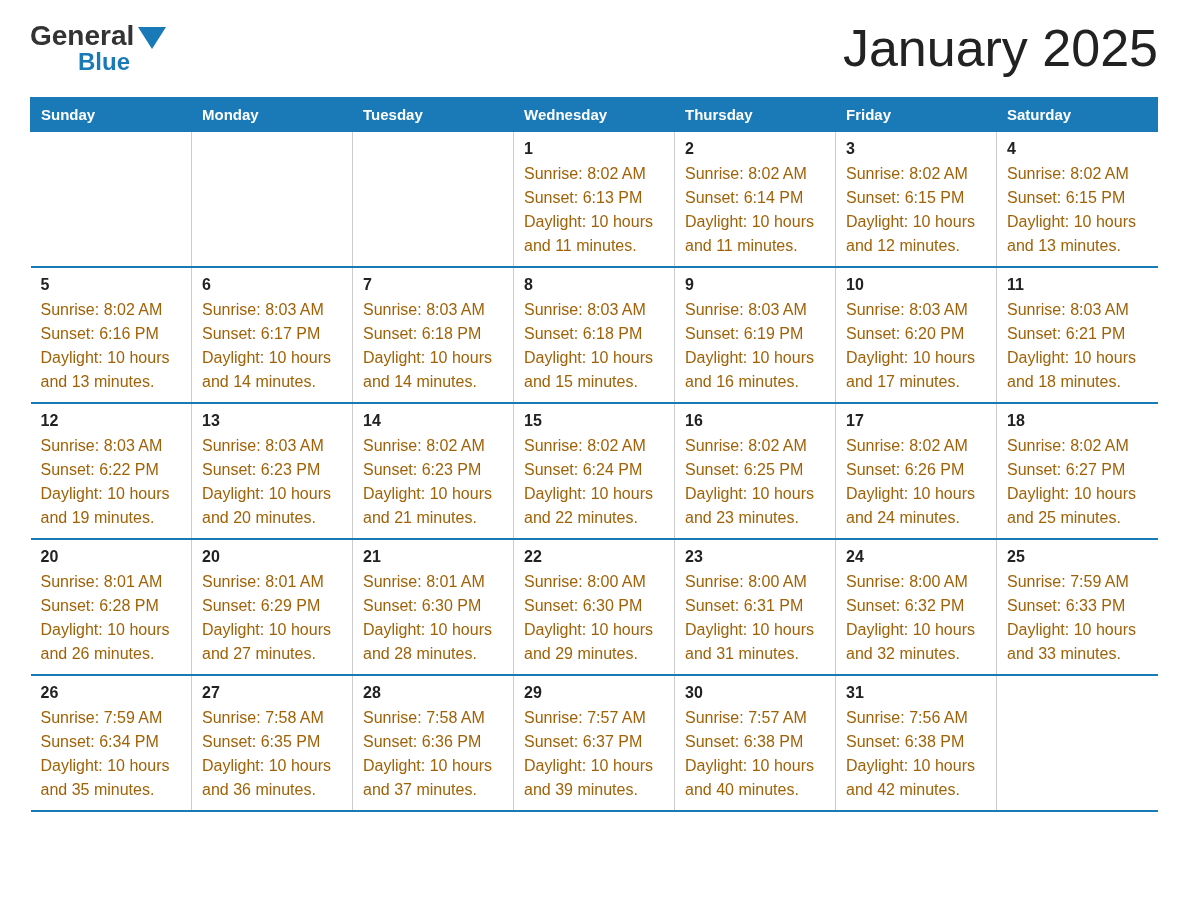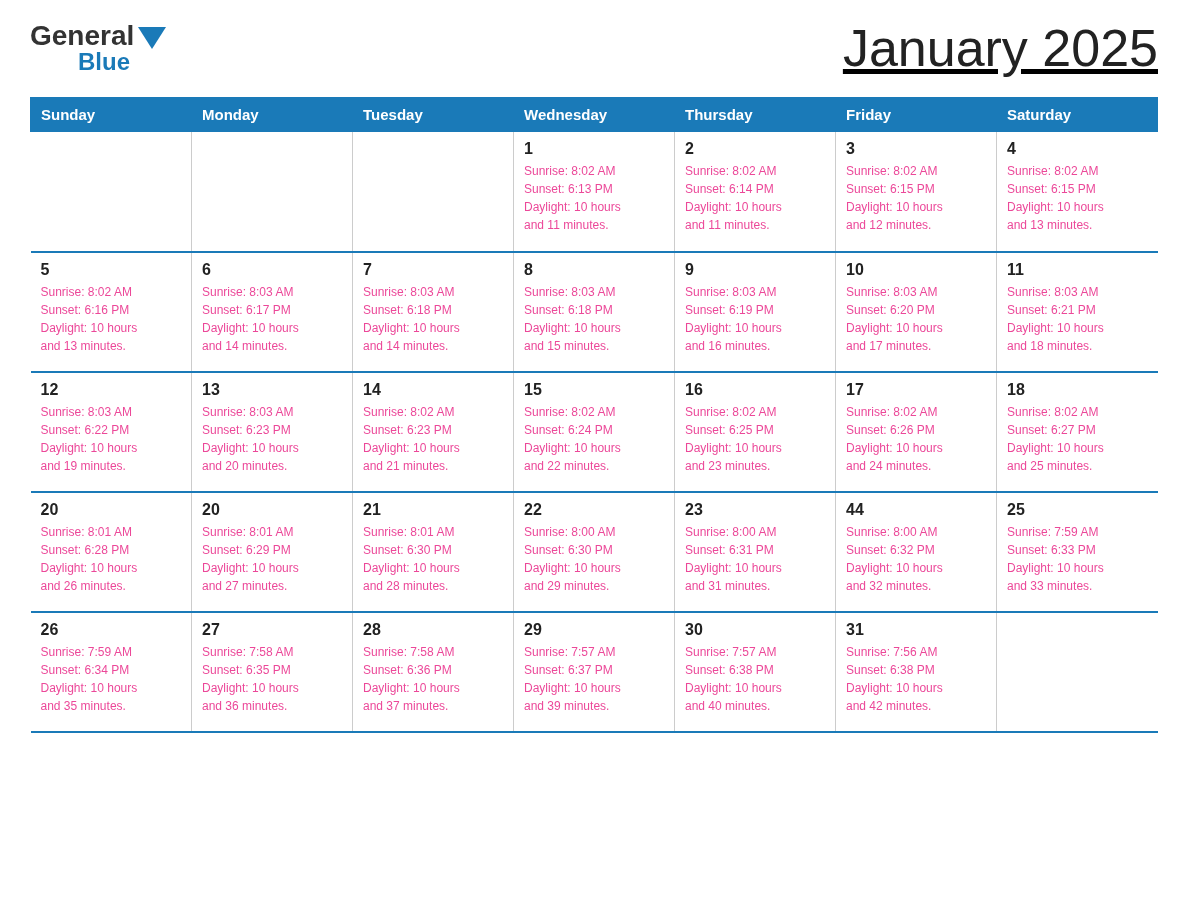--- a/index.html
+++ b/index.html
@@ -42,21 +42,20 @@
     }
     .logo-blue {
       font-size: 24px;
       font-weight: bold;
       color: #1a7ab8;
       margin-top: -4px;
       margin-left: 48px;
     }
     .title-block {
       text-align: left;
-      text-decoration: underline;
     }
     .month-title {
       font-size: 52px;
       font-weight: normal;
       color: #222;
       line-height: 1.1;
     }
     .location {
       font-size: 22px;
       color: #555;
@@ -94,22 +93,22 @@
       border-right: none;
     }
     .day-number {
       font-size: 16px;
       font-weight: bold;
       color: #222;
       display: block;
       margin-bottom: 4px;
     }
     .day-info {
-      font-size: 12px;
-      color: #ec4899;
+      font-size: 16px;
+      color: #a16207;
       line-height: 1.5;
     }
     .empty-cell {
       background: #fff;
     }
   </style>
 </head>
 <body>
 
 <div class="header">
@@ -303,21 +302,21 @@
 and 29 minutes.</div>
         </td>
         <td>
           <span class="day-number">23</span>
           <div class="day-info" style="white-space: pre-line;">Sunrise: 8:00 AM
 Sunset: 6:31 PM
 Daylight: 10 hours
 and 31 minutes.</div>
         </td>
         <td>
-          <span class="day-number">44</span>
+          <span class="day-number">24</span>
           <div class="day-info" style="white-space: pre-line;">Sunrise: 8:00 AM
 Sunset: 6:32 PM
 Daylight: 10 hours
 and 32 minutes.</div>
         </td>
         <td>
           <span class="day-number">25</span>
           <div class="day-info" style="white-space: pre-line;">Sunrise: 7:59 AM
 Sunset: 6:33 PM
 Daylight: 10 hours

